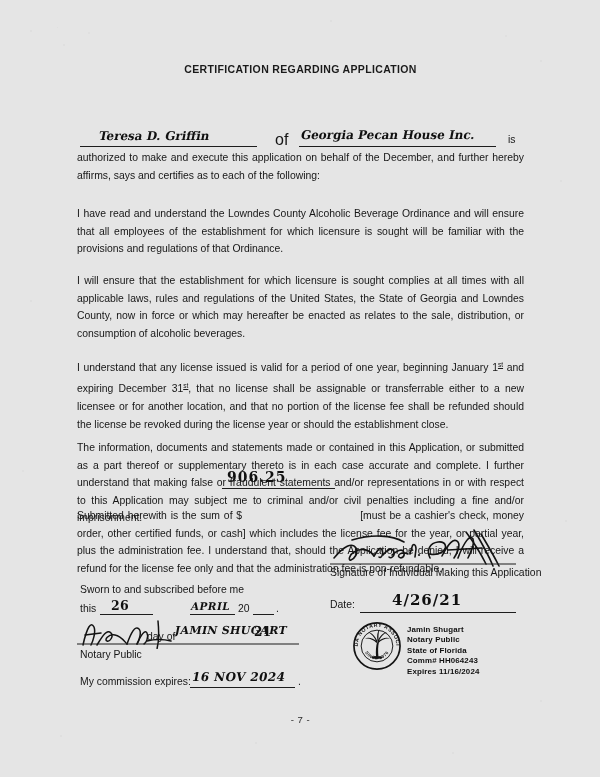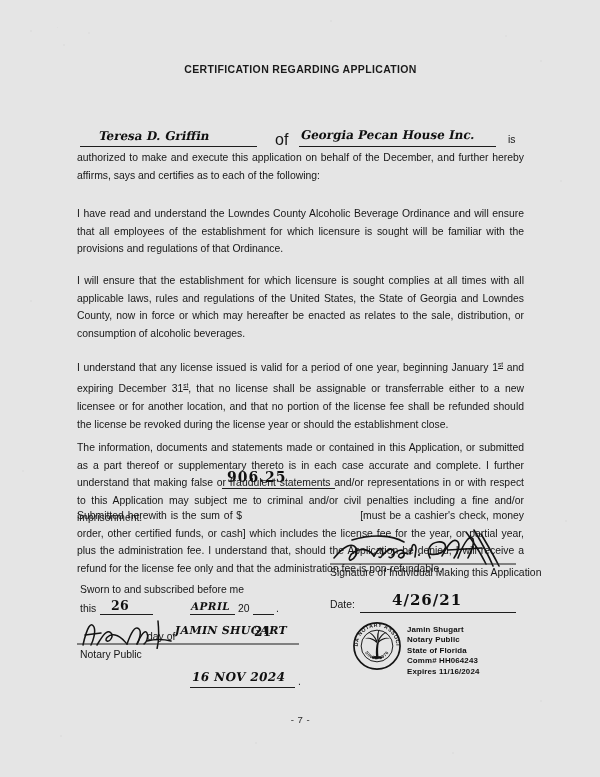--- a/index.html
+++ b/index.html
@@ -229,20 +229,21 @@
         <path d="M60 27 C64 18, 68 12, 70 16 C72 20, 69 26, 67 27"></path>
         <path d="M70 24 C78 22, 86 22, 94 24"></path>
         <path d="M81 4 C82 14, 82 24, 80 32 C78 38, 74 38, 73 34"></path>
       </g>
       <line x1="0" y1="27" x2="222" y2="27" stroke="#1d1d1d" stroke-width="1.1"></line>
     </svg>
     <div class="hand caps slant" style="left:98px;top:624px;font-size:11px;letter-spacing:.3px;">JAMIN SHUGART</div>
 
     <div class="blk-label" style="left:3px;top:646px;">Notary Public</div>
 
+    <div class="blk-label" style="left:3px;top:673px;">My commission expires:</div>
     <div class="rule" style="left:113px;top:687px;width:105px;"></div>
     <div class="hand caps slant" style="left:115px;top:670px;font-size:12px;">16 NOV 2024</div>
     <div class="blk-label" style="left:221px;top:673px;">.</div>
 
     <div class="blk-label" style="left:253px;top:596px;">Date:</div>
     <div class="rule" style="left:283px;top:612px;width:156px;"></div>
     <div class="hand" style="left:315px;top:591px;font-size:15px;letter-spacing:1px;">4/26/21</div>
 
     <svg id="seal" style="left:276px;top:622px;width:48px;height:48px;" viewBox="0 0 100 100">
       <circle cx="50" cy="50" r="48" fill="none" stroke="#141414" stroke-width="3.5"></circle>

